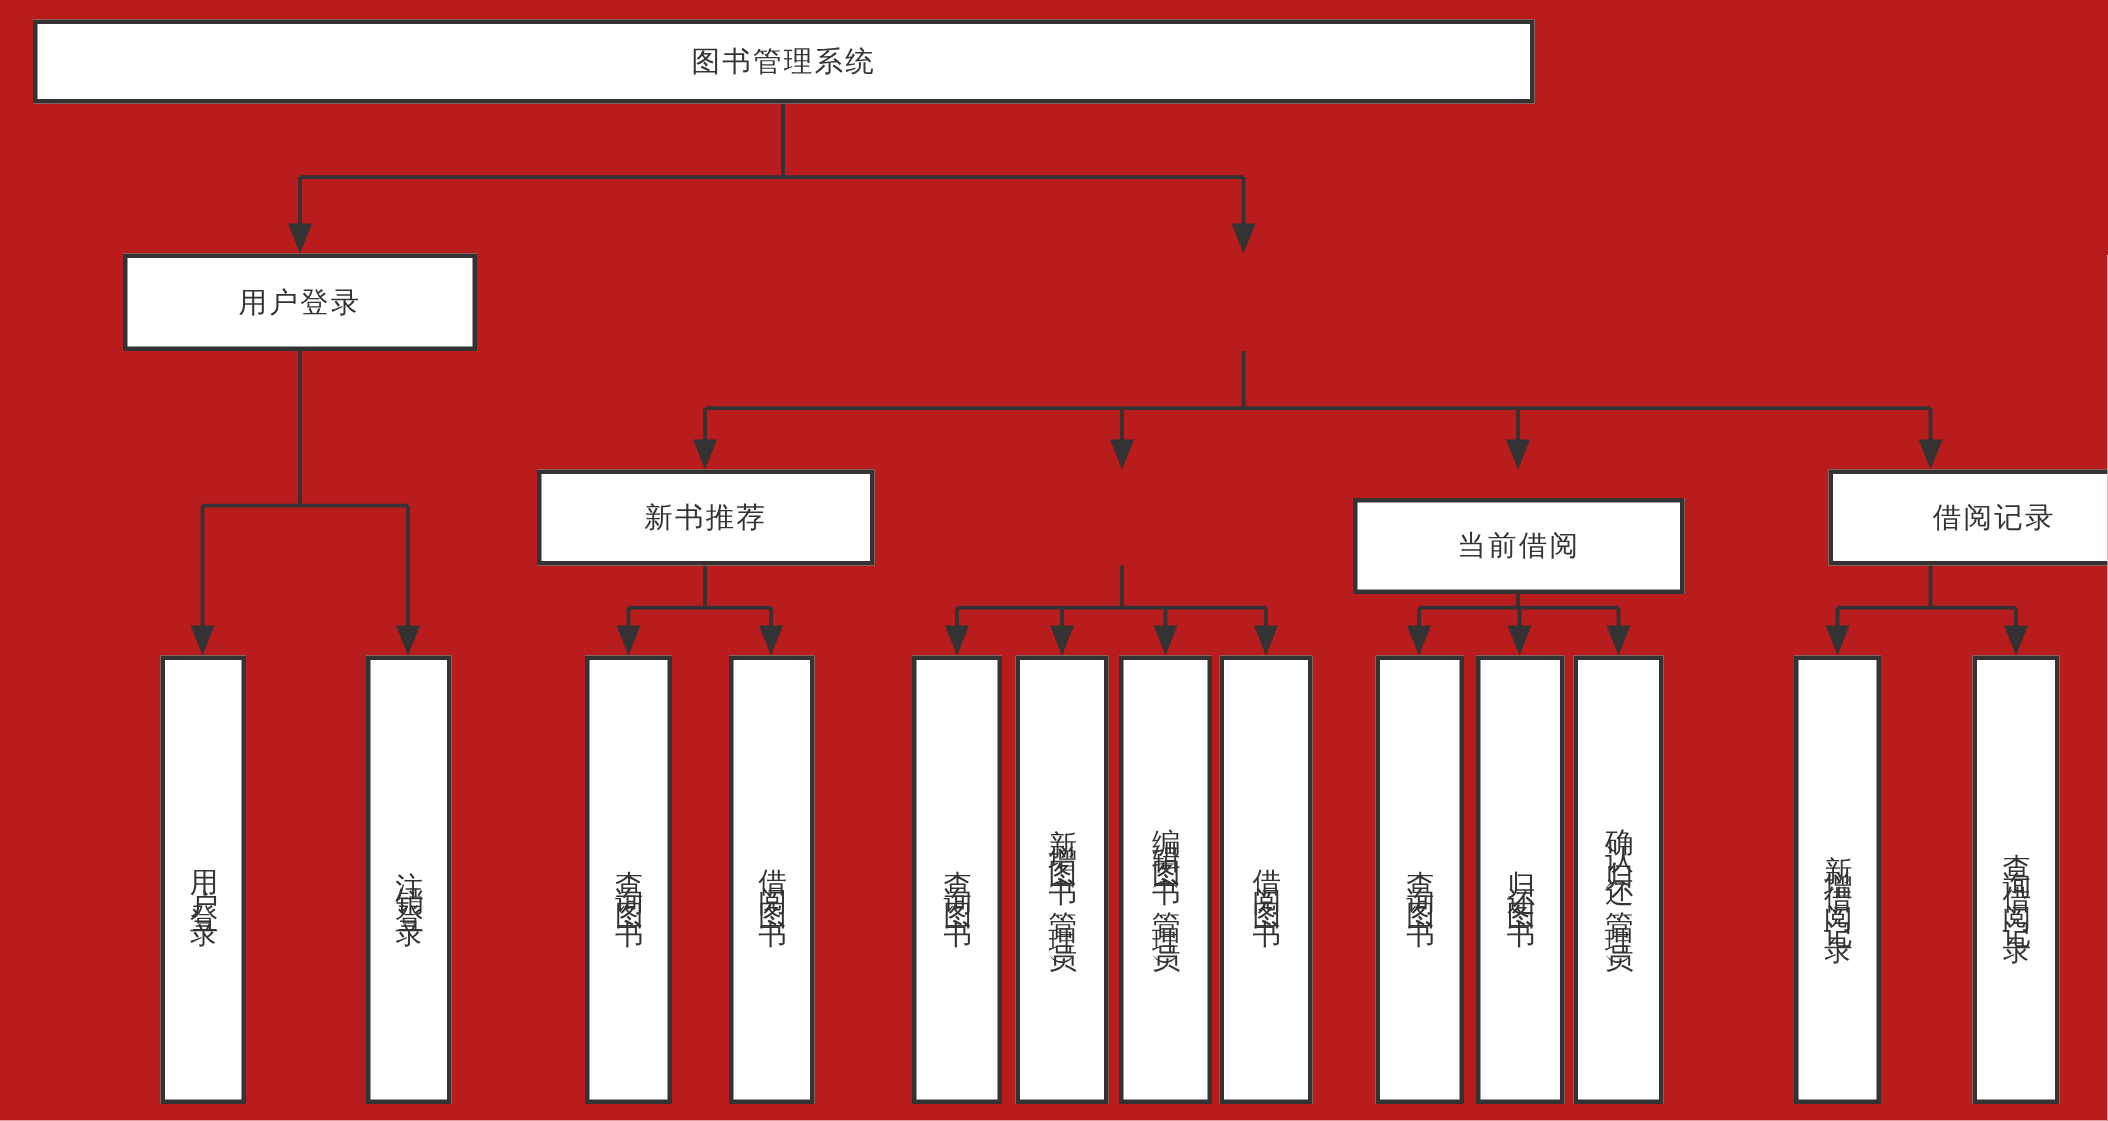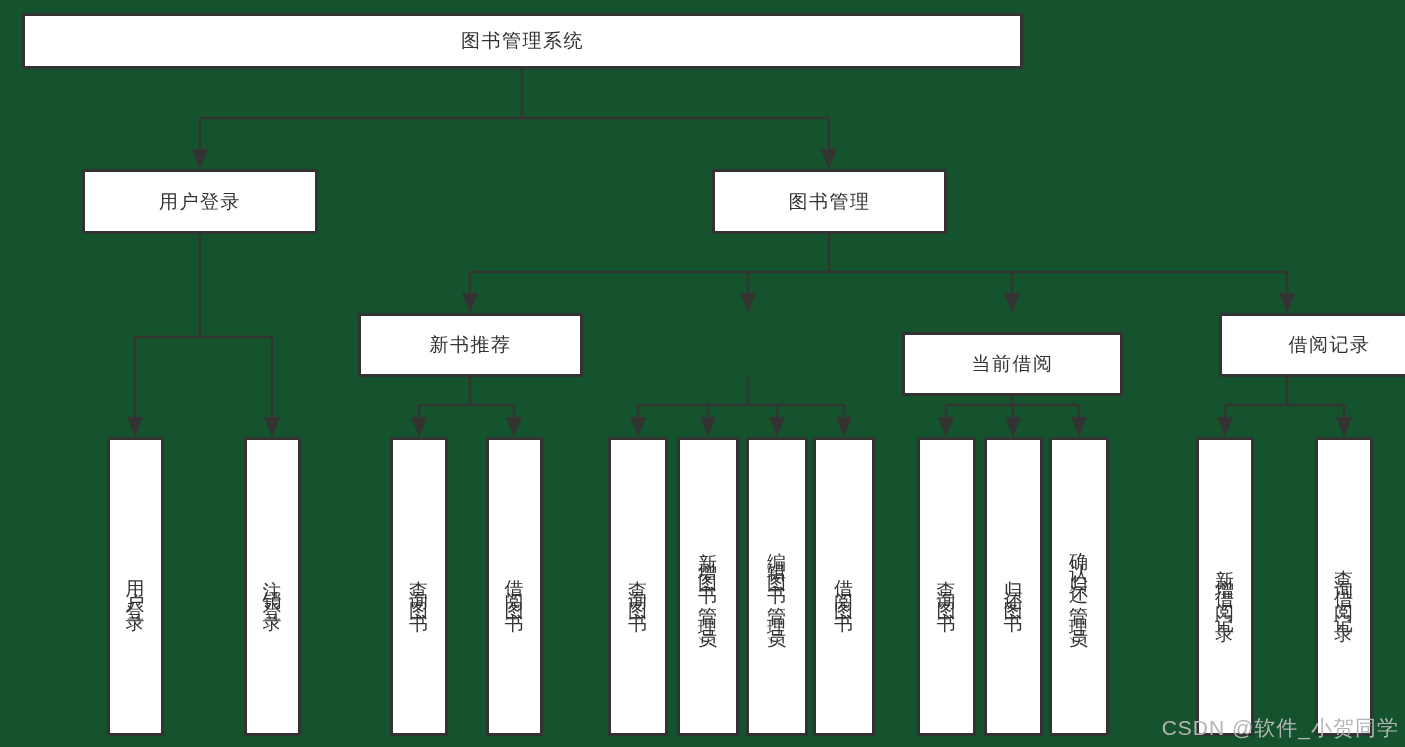--- a/index.html
+++ b/index.html
@@ -5,21 +5,21 @@
   html, body {
     margin: 0;
     padding: 0;
     background: #ffffff;
     font-family: "Liberation Sans", "DejaVu Sans", sans-serif;
   }
   .canvas {
     position: relative;
     width: 1405px;
     height: 747px;
-    background: #14532d;
+    background: #b91c1c;
     overflow: hidden;
   }
   .wires {
     position: absolute;
     left: 0;
     top: 0;
     z-index: 0;
   }
   .box {
     position: absolute;
@@ -95,23 +95,20 @@
     </g>
   </svg>
 
   <div class="box h" style="left:22px;top:13px;width:1001px;height:56px">
     <span class="lbl">图书管理系统</span>
   </div>
 
   <div class="box h" style="left:82px;top:169px;width:236px;height:65px">
     <span class="lbl">用户登录</span>
   </div>
-  <div class="box h" style="left:712px;top:169px;width:235px;height:65px">
-    <span class="lbl">图书管理</span>
-  </div>
 
   <div class="box h" style="left:358px;top:313px;width:225px;height:64px">
     <span class="lbl">新书推荐</span>
   </div>
   <div class="box h" style="left:902px;top:332px;width:221px;height:64px">
     <span class="lbl">当前借阅</span>
   </div>
   <div class="box h" style="left:1219px;top:313px;width:221px;height:64px">
     <span class="lbl">借阅记录</span>
   </div>
@@ -153,15 +150,14 @@
     <span class="lbl">确认归还（管理员）</span>
   </div>
 
   <div class="box v" style="left:1196px;top:437px;width:58px;height:299px">
     <span class="lbl">新增借阅记录</span>
   </div>
   <div class="box v" style="left:1315px;top:437px;width:58px;height:299px">
     <span class="lbl">查询借阅记录</span>
   </div>
 
-  <div class="watermark">CSDN @软件_小贺同学</div>
 
 </div>
 
 </body></html>

